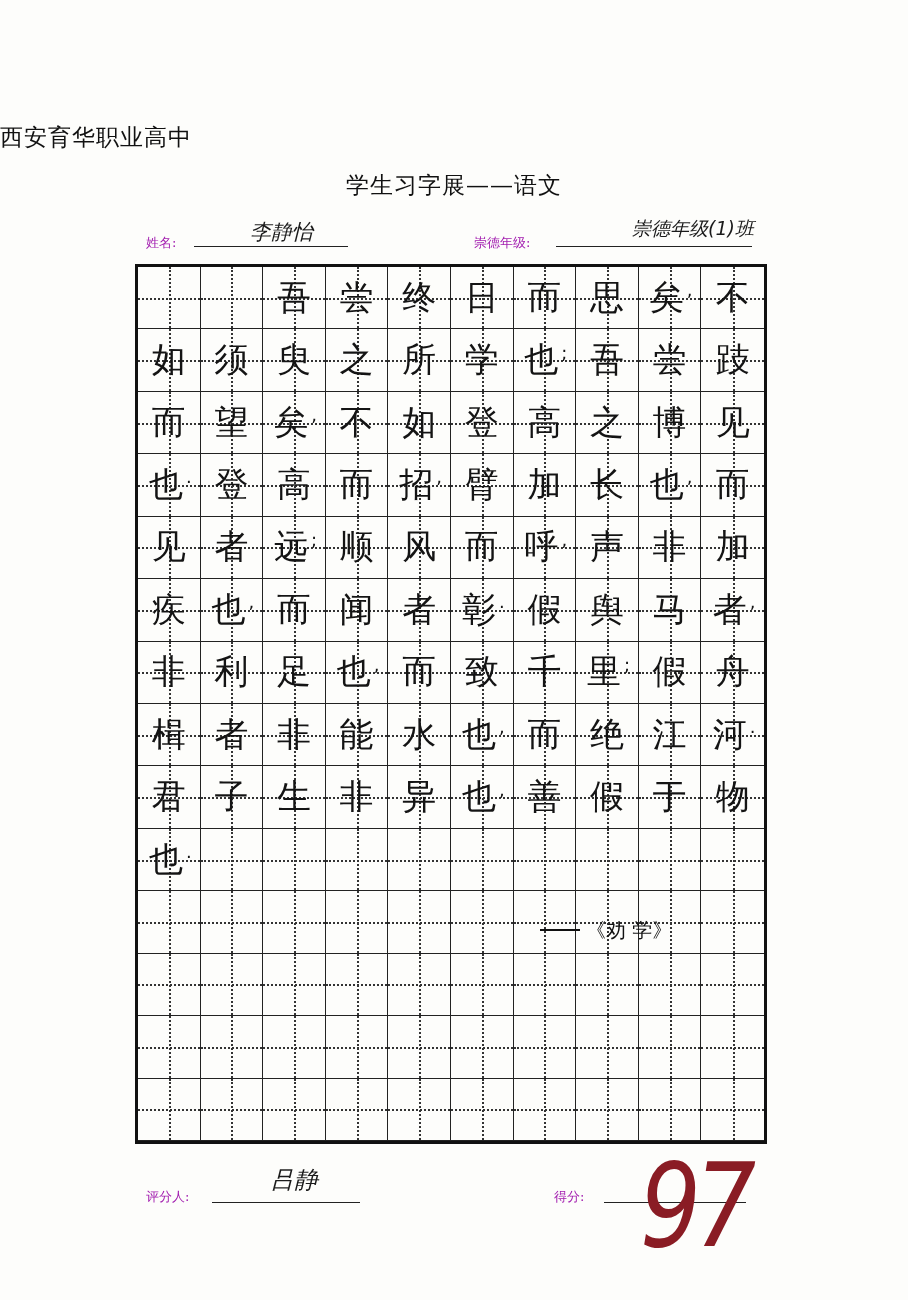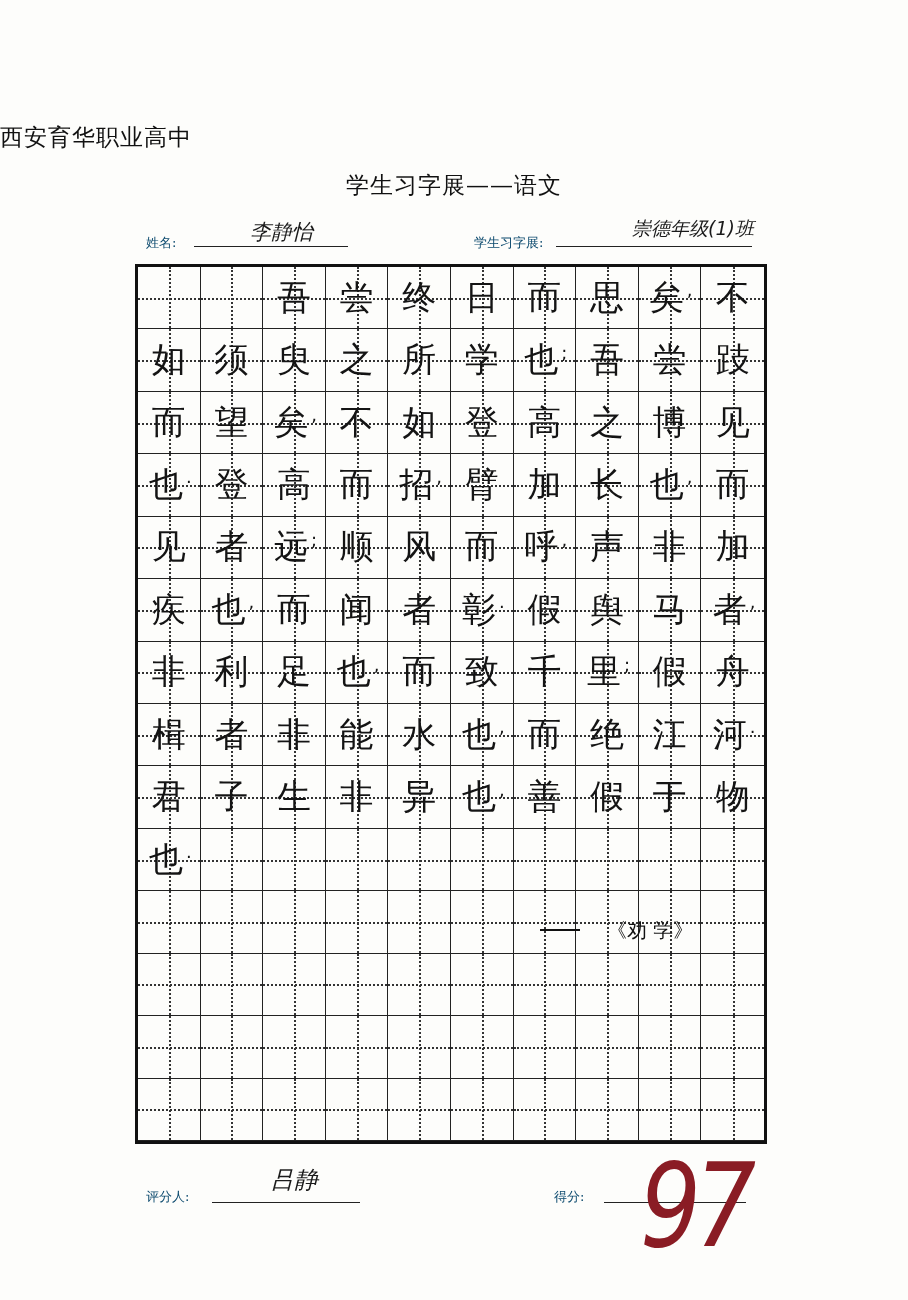--- a/index.html
+++ b/index.html
@@ -2,21 +2,21 @@
 <html><head>
 <meta charset="utf-8">
 <style>
   html, body { margin: 0; padding: 0; }
   body {
     width: 908px; height: 1300px; background: #fdfdfb; position: relative; overflow: hidden;
     font-family: "DejaVu Serif", "Liberation Serif", serif; color: #111;
   }
   .title1 { position: absolute; top: 122px; left: 0; width: 908px; text-align: left; font-size: 23px; letter-spacing: 1px; }
   .title2 { position: absolute; top: 170px; left: 0; width: 908px; text-align: center; font-size: 23px; letter-spacing: 1px; }
-  .field-label { position: absolute; font-size: 13px; color: #0c4a6e; }
+  .field-label { position: absolute; font-size: 13px; color: #a21caf; }
   .field-line { position: absolute; border-bottom: 1.5px solid #222; height: 0; }
   .hand { position: absolute; font-family: "DejaVu Sans", sans-serif; font-style: italic; color: #1a1a1a; margin-left: 32px; }
   .grid {
     position: absolute; left: 135px; top: 264px; width: 632px; height: 880px;
     border: 3px solid #111; box-sizing: border-box;
     display: grid; grid-template-columns: repeat(10, 1fr); grid-template-rows: repeat(14, 1fr);
   }
   .cell {
     position: relative; border-right: 1.3px solid #222; border-bottom: 1.3px solid #222;
     box-sizing: border-box; display: flex; align-items: center; justify-content: center;
@@ -26,37 +26,37 @@
   .cell::before {
     content: ""; position: absolute; left: 50%; top: 0; bottom: 0; border-left: 2px dotted #333;
   }
   .cell::after {
     content: ""; position: absolute; top: 50%; left: 0; right: 0; border-top: 2px dotted #333;
   }
   .cell span { position: relative; z-index: 1; }
   .punct { position: absolute; right: -3px; bottom: 8px; font-size: 18px; z-index: 2; }
   .attribution {
     position: absolute; left: 540px; top: 900px; width: 200px; height: 60px;
-    display: flex; align-items: center; font-family: "DejaVu Sans", sans-serif; font-size: 20px; z-index: 3; gap: 21px;
+    display: flex; align-items: center; font-family: "DejaVu Sans", sans-serif; font-size: 20px; z-index: 3;
   }
   .attribution .dash { width: 40px; border-top: 2px solid #111; margin-right: 6px; }
   .score { position: absolute; left: 640px; top: 1150px; font-family: "DejaVu Sans", sans-serif;
     font-size: 96px; color: #8a1c24; font-style: italic; letter-spacing: -6px; transform: scaleY(1.2); }
 </style>
 </head>
 <body>
 
 <div class="title1">西安育华职业高中</div>
 <div class="title2">学生习字展——语文</div>
 
 <div class="field-label" style="left:146px;top:234px;">姓名:</div>
 <div class="field-line" style="left:194px;top:246px;width:154px;"></div>
 <div class="hand" style="left:218px;top:218px;font-size:21px;">李静怡</div>
 
-<div class="field-label" style="left:474px;top:234px;">学生习字展:</div>
+<div class="field-label" style="left:474px;top:234px;">崇德年级:</div>
 <div class="field-line" style="left:556px;top:246px;width:196px;"></div>
 <div class="hand" style="left:600px;top:216px;font-size:19px;">崇德年级(1)班</div>
 
 <div class="grid" id="grid">
     <div class="cell">
       <span></span>
     </div>
     <div class="cell">
       <span></span>
     </div>

